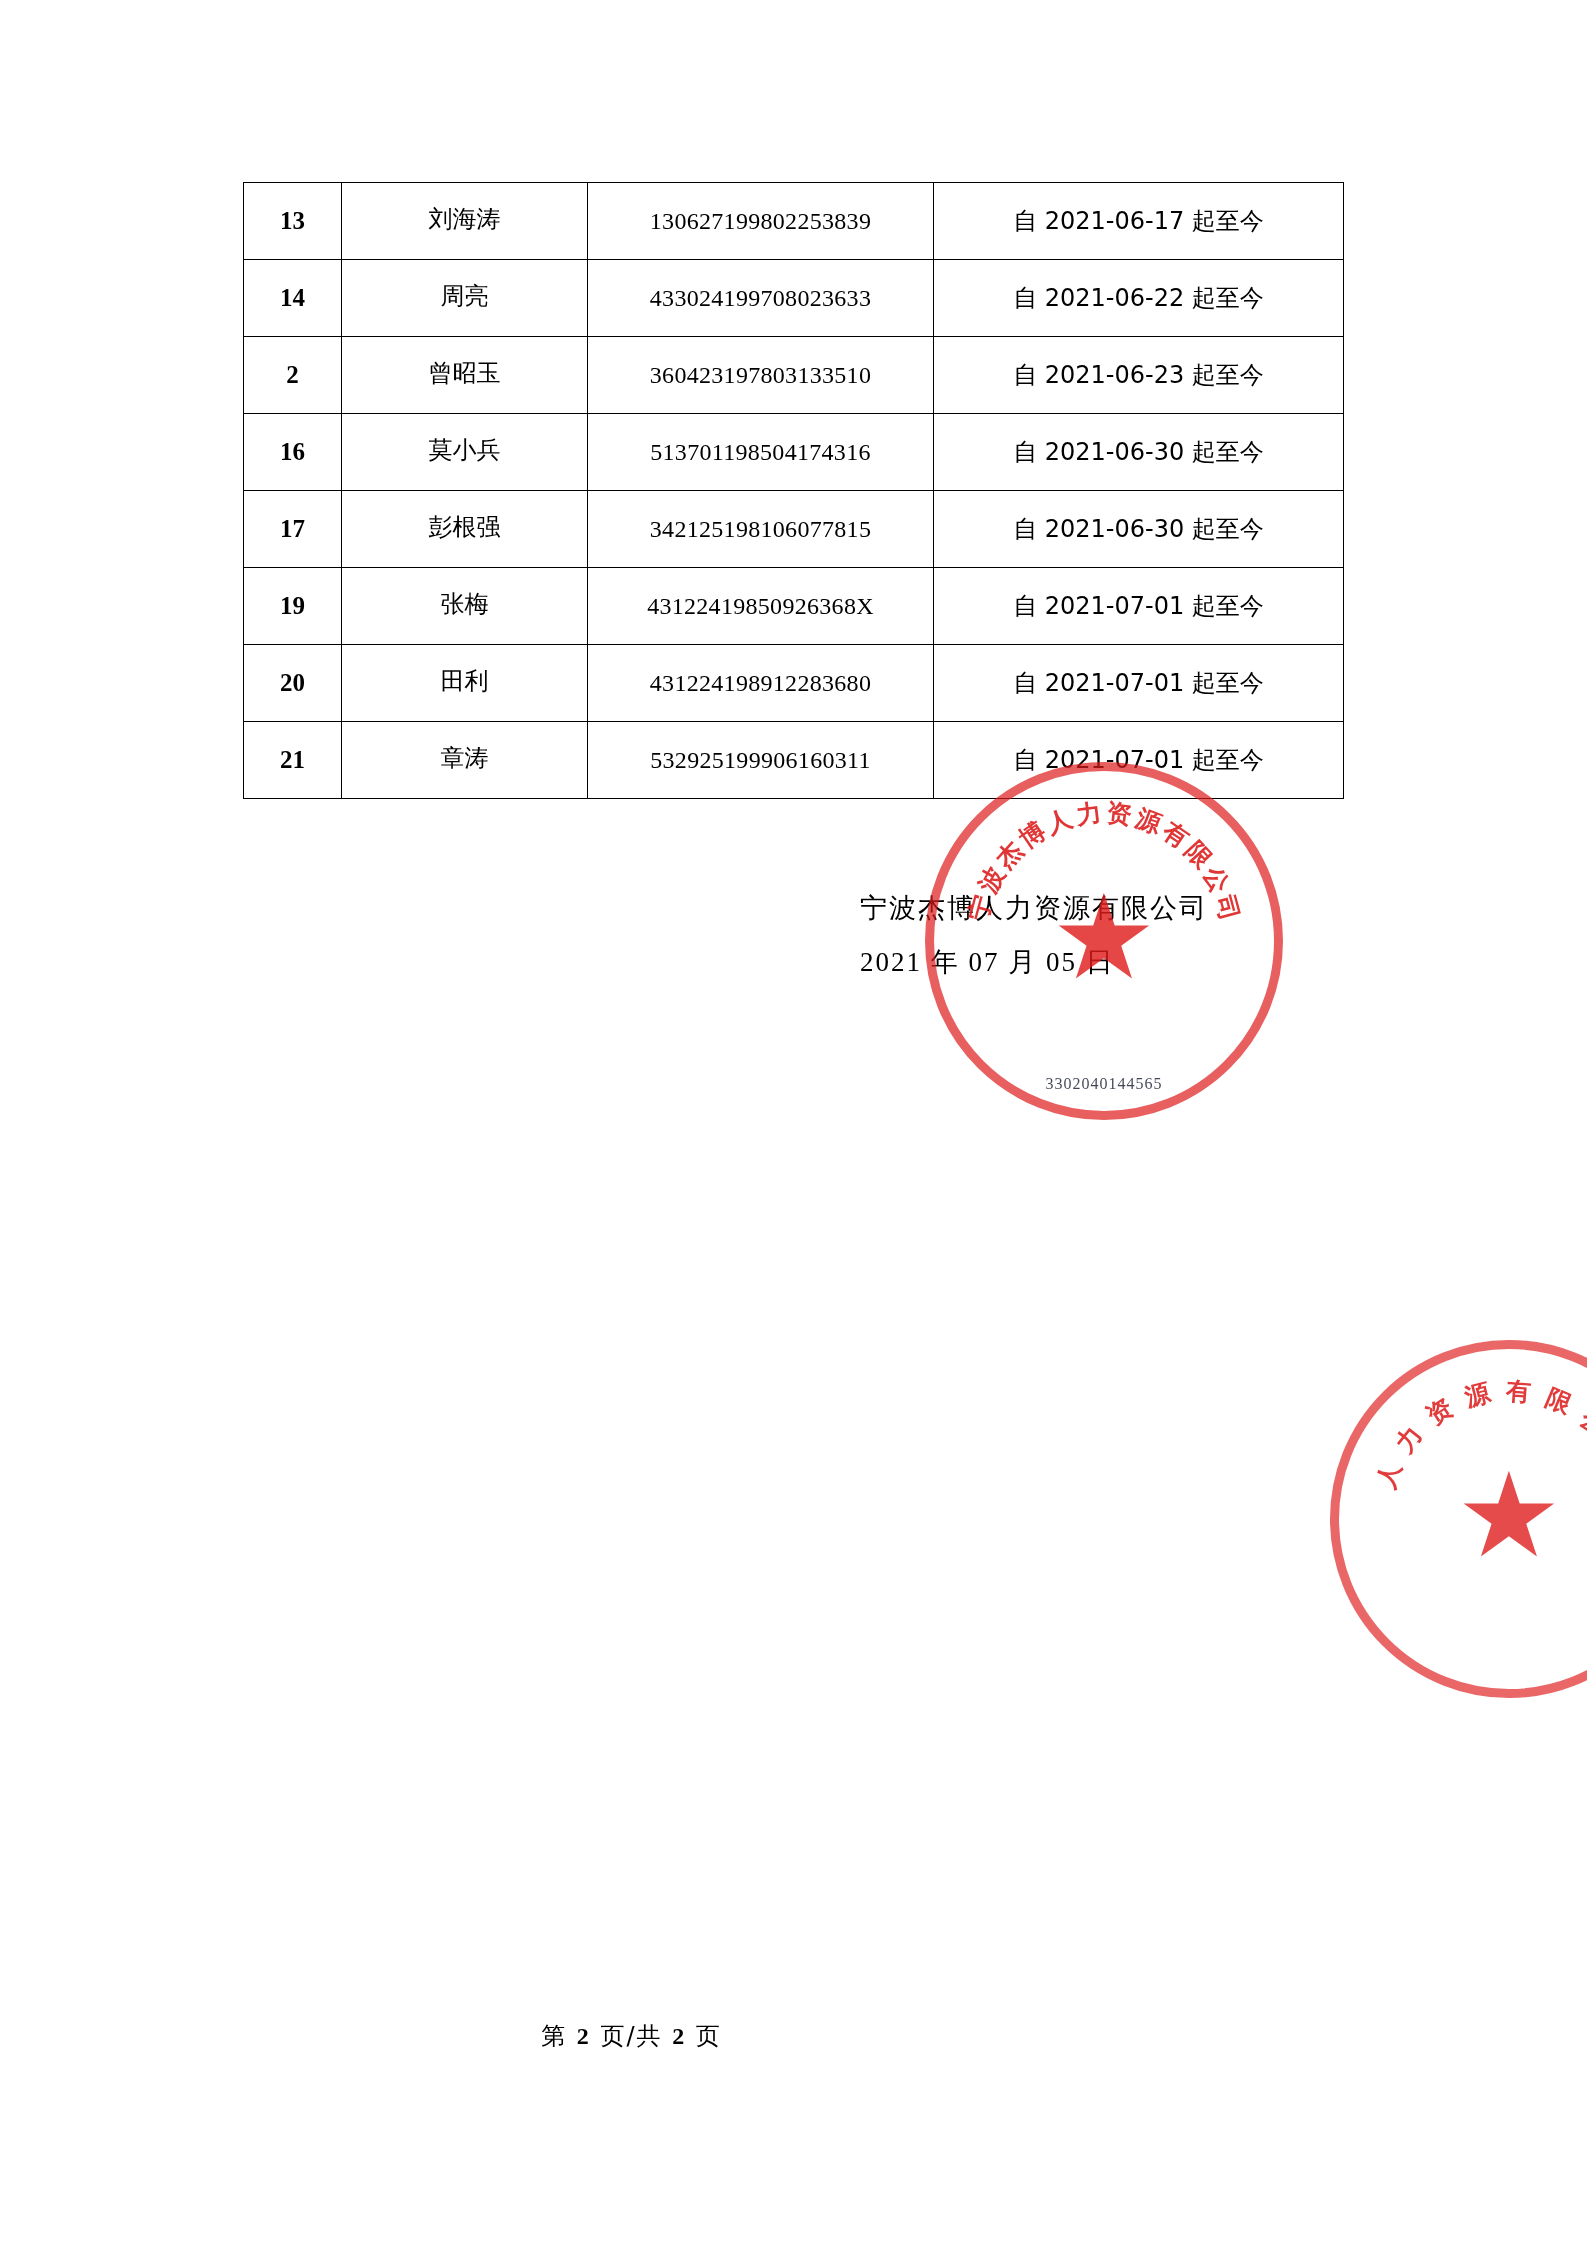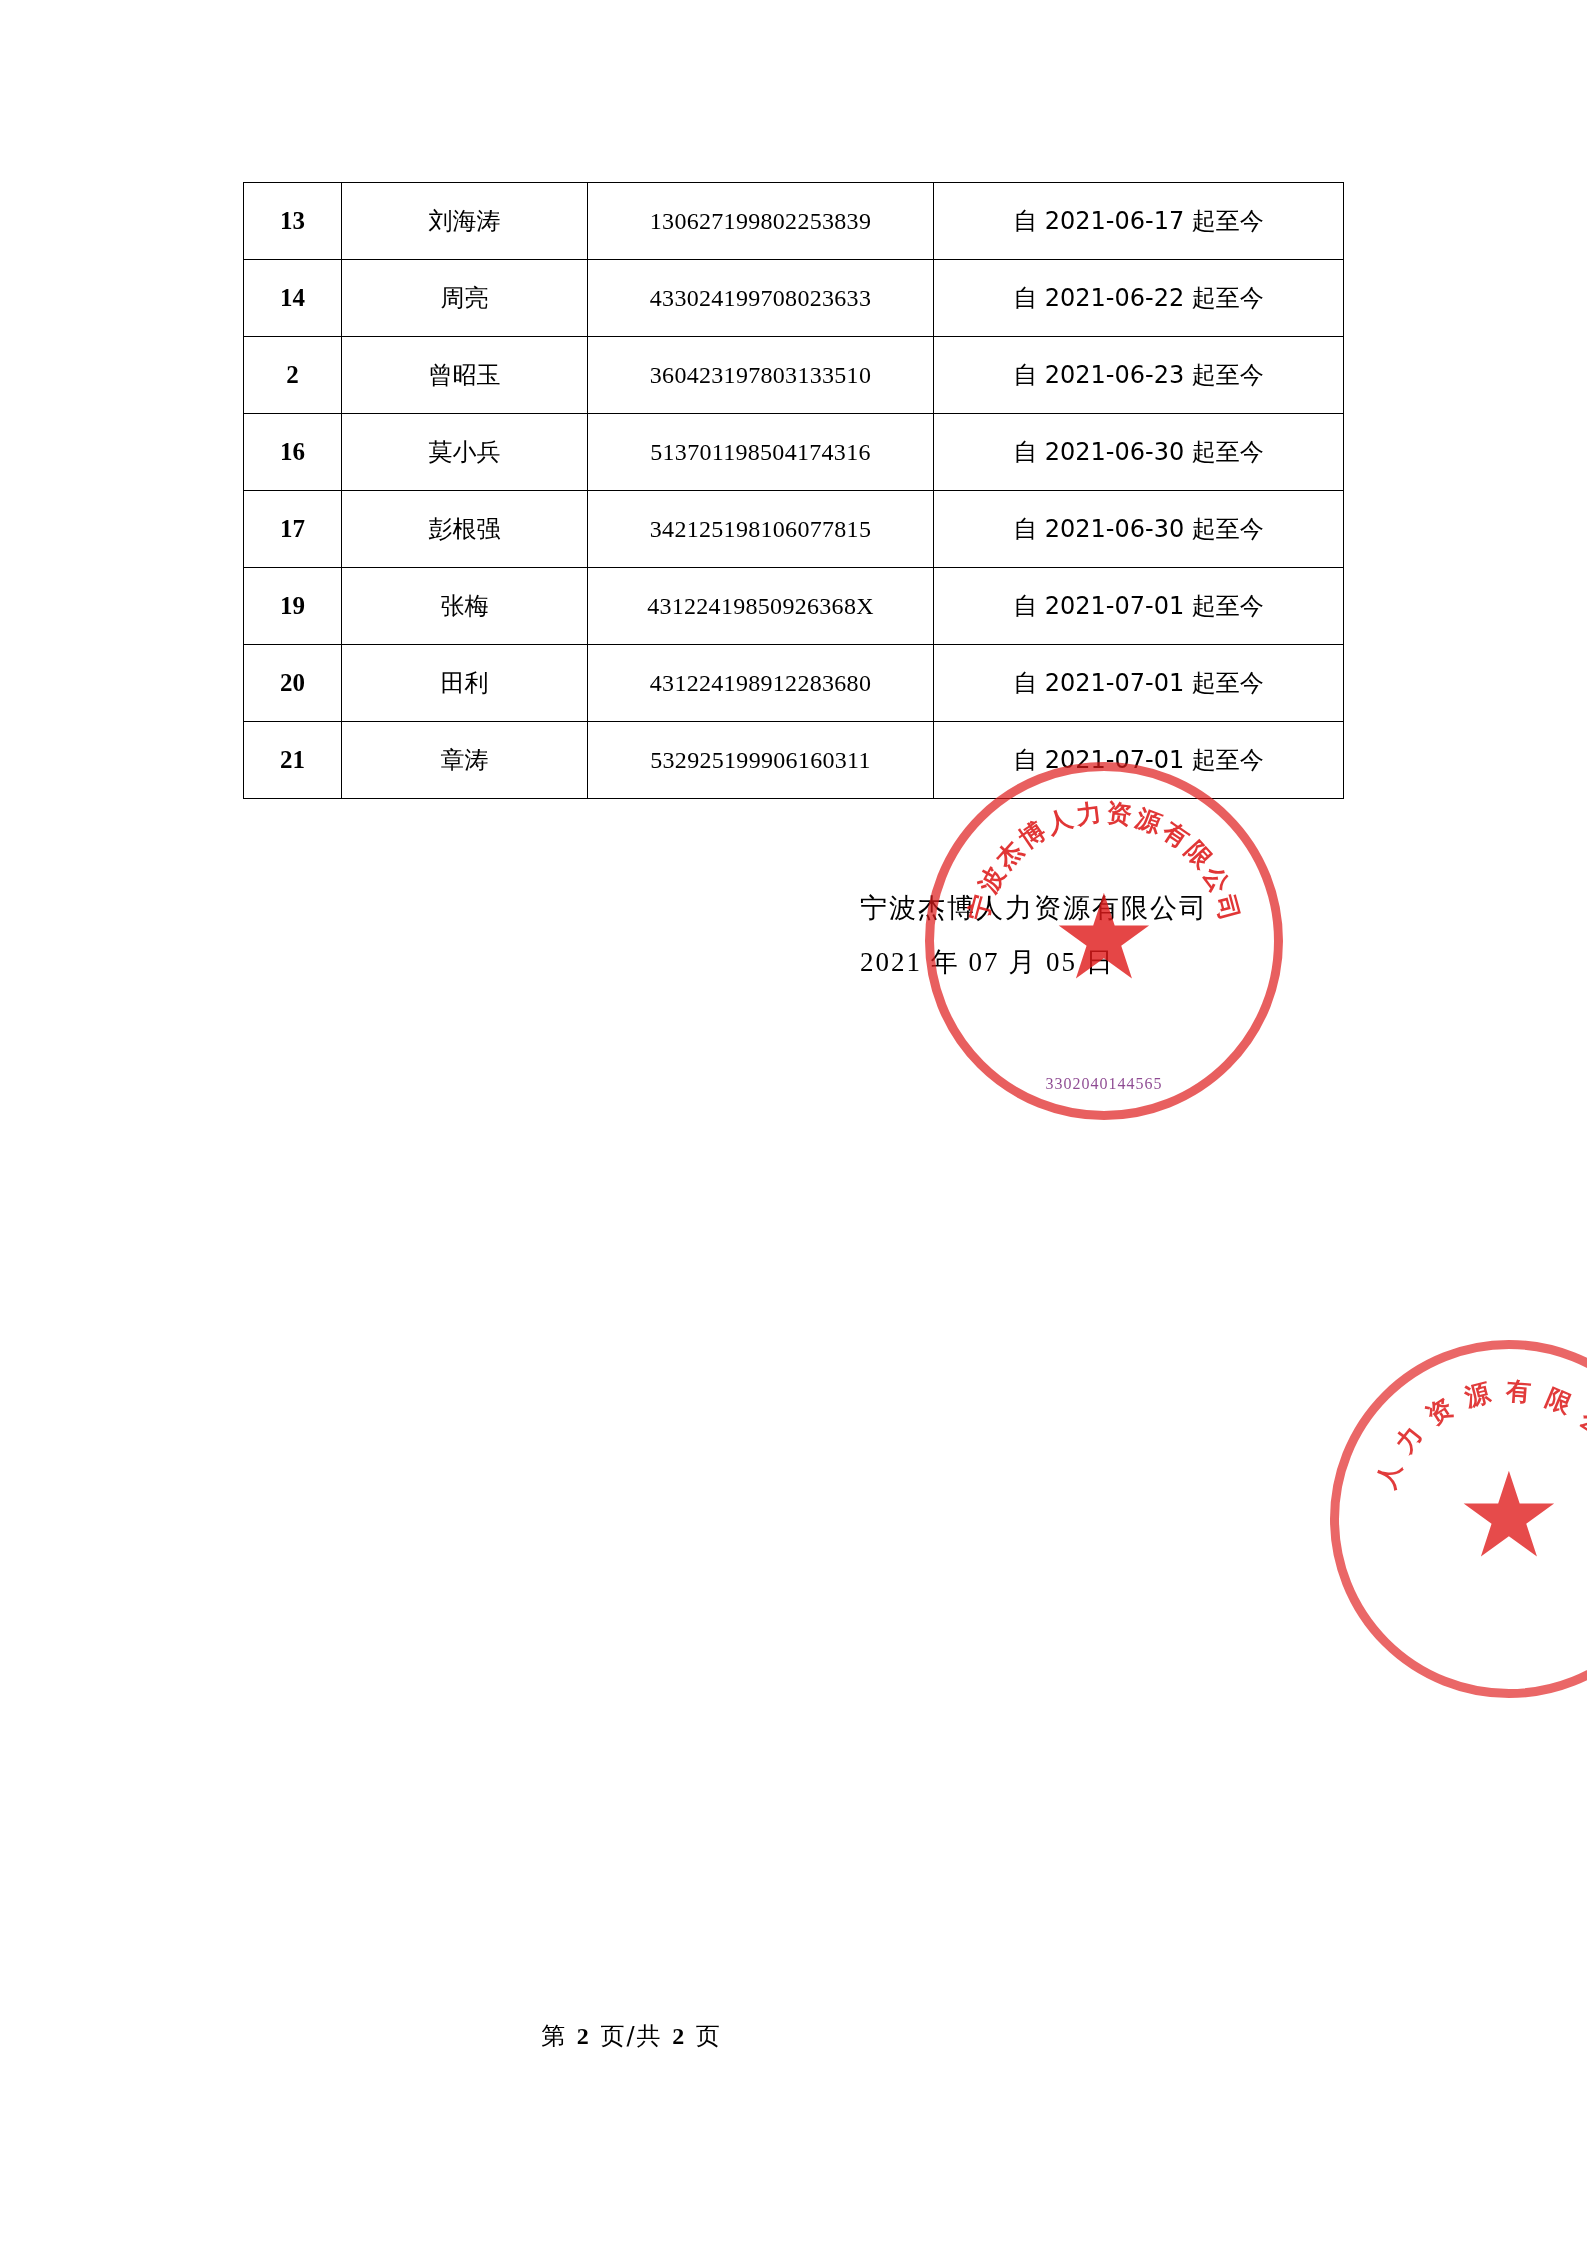--- a/index.html
+++ b/index.html
@@ -39,21 +39,21 @@
   table.roster td {
     border: 1.4px solid #000000;
     height: 76px;
     text-align: center;
     vertical-align: middle;
     font-size: 24px;
     line-height: 1.2;
     padding: 0;
   }
   table.roster td.c-idx  { width: 97px; font-weight: bold; font-size: 25px; }
-  table.roster td.c-name { width: 245px; font-family: Liberation Serif, serif; font-size: 24px; }
+  table.roster td.c-name { width: 245px; font-family: Liberation Mono, monospace; font-size: 24px; }
   table.roster td.c-id   { width: 345px; font-family: "Liberation Serif", serif; font-size: 24px; letter-spacing: .3px; }
   table.roster td.c-per  { width: 409px; font-size: 24px; }
 
   .cn { font-family: "DejaVu Sans", "Liberation Sans", sans-serif; }
 
   
   .sign-block {
     position: absolute;
     left: 860px;
     top: 880px;
@@ -120,21 +120,21 @@
     transform-origin: 0 0;
     white-space: nowrap;
   }
   .seal-bottom-num {
     position: absolute;
     left: 50%;
     bottom: 18px;
     transform: translateX(-50%);
     font-family: "Liberation Serif", serif;
     font-size: 16px;
-    color: #701a75;
+    color: #0f172a;
     letter-spacing: 1px;
     opacity: .9;
   }
 
   
   .footer {
     position: absolute;
     left: 0;
     top: 2020px;
     width: 1263px;

